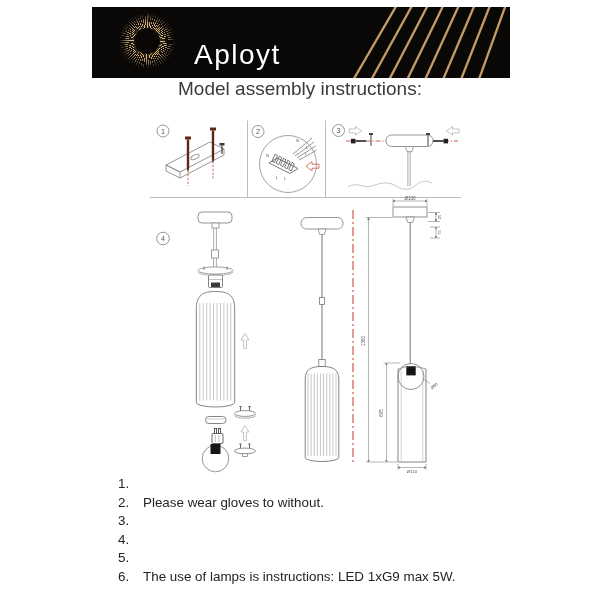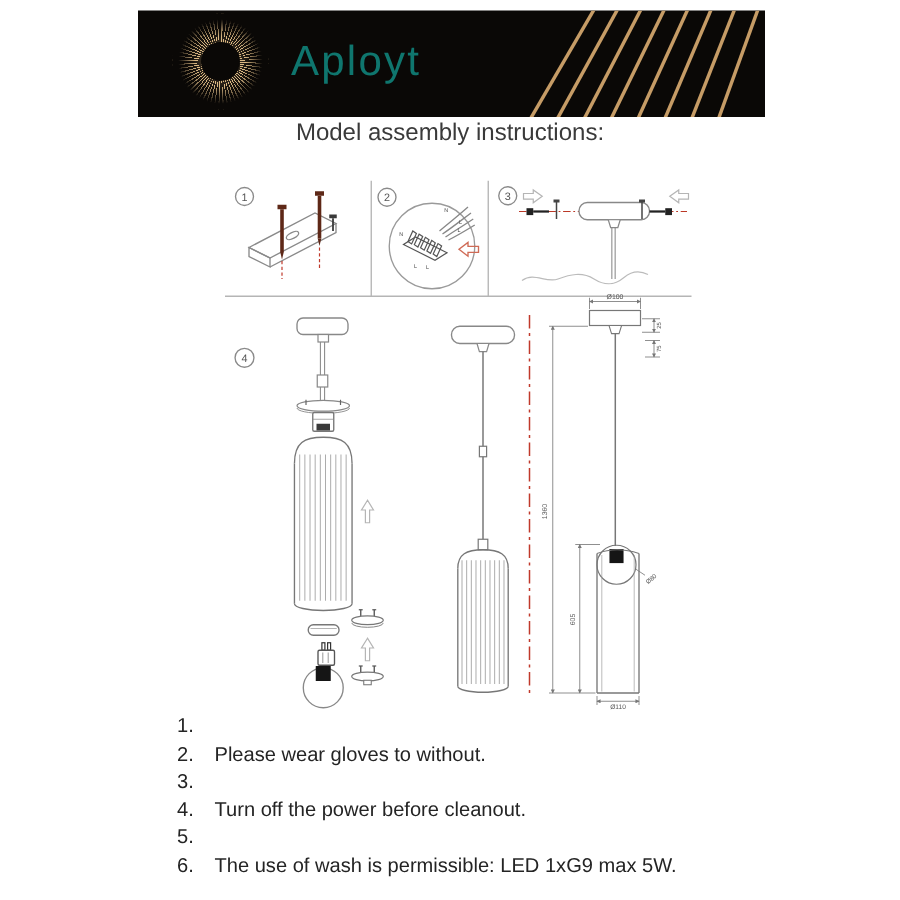--- a/index.html
+++ b/index.html
@@ -9,26 +9,26 @@
   
   .band{position:absolute;left:92px;top:7px;width:418px;height:71px;background:#0a0806;overflow:hidden;}
   .band svg{position:absolute;left:0;top:0;}
   .burst{position:absolute;left:23px;top:2px;width:64px;height:64px;border-radius:50%;
     background:
       radial-gradient(closest-side, rgba(10,8,6,0) 0 30%, rgba(10,8,6,0) 52%, #0a0806 88%),
       repeating-conic-gradient(from 2deg, rgba(228,193,138,.95) 0deg 1.7deg, rgba(10,8,6,0) 1.7deg 5.6deg);}
   .burst::after{content:"";position:absolute;left:50%;top:50%;width:26px;height:26px;
     transform:translate(-50%,-50%);border-radius:50%;background:#0a0806;
     box-shadow:0 0 9px 3px rgba(224,188,132,.28);}
-  .brand{position:absolute;left:102px;top:16px;font-size:28px;line-height:36px;
-    color:#0f766e;letter-spacing:1.5px;font-weight:400;}
+  .brand{position:absolute;left:102px;top:30px;font-size:28px;line-height:36px;
+    color:#ffffff;letter-spacing:1.5px;font-weight:400;}
 
   
   .title{position:absolute;left:0;top:81px;width:100%;text-align:center;
-    color:#3a3a3a;font-size:16px;line-height:16.5px;}
+    color:#3a3a3a;font-size:19px;line-height:16.5px;}
 
   
   .instructions{position:absolute;left:118px;top:475px;color:#242424;
     font-size:13.4px;line-height:18.5px;}
   .irow{display:flex;}
   .inum{width:25px;flex:none;}
 
   
   .diagram{position:absolute;left:0;top:0;width:600px;height:600px;}
 </style>
@@ -301,24 +301,23 @@
     </div>
     <div class="irow">
       <span class="inum">2.</span>
       <span>Please wear gloves to without.</span>
     </div>
     <div class="irow">
       <span class="inum">3.</span>
     </div>
     <div class="irow">
       <span class="inum">4.</span>
-      <span>Turn off the power before cleanout.</span>
     </div>
     <div class="irow">
       <span class="inum">5.</span>
     </div>
     <div class="irow">
       <span class="inum">6.</span>
-      <span>The use of wash is permissible: LED 1xG9 max 5W.</span>
+      <span>The use of lamps is instructions: LED 1xG9 max 5W.</span>
     </div>
   </div>
 
 </div>
 
 </body></html>

